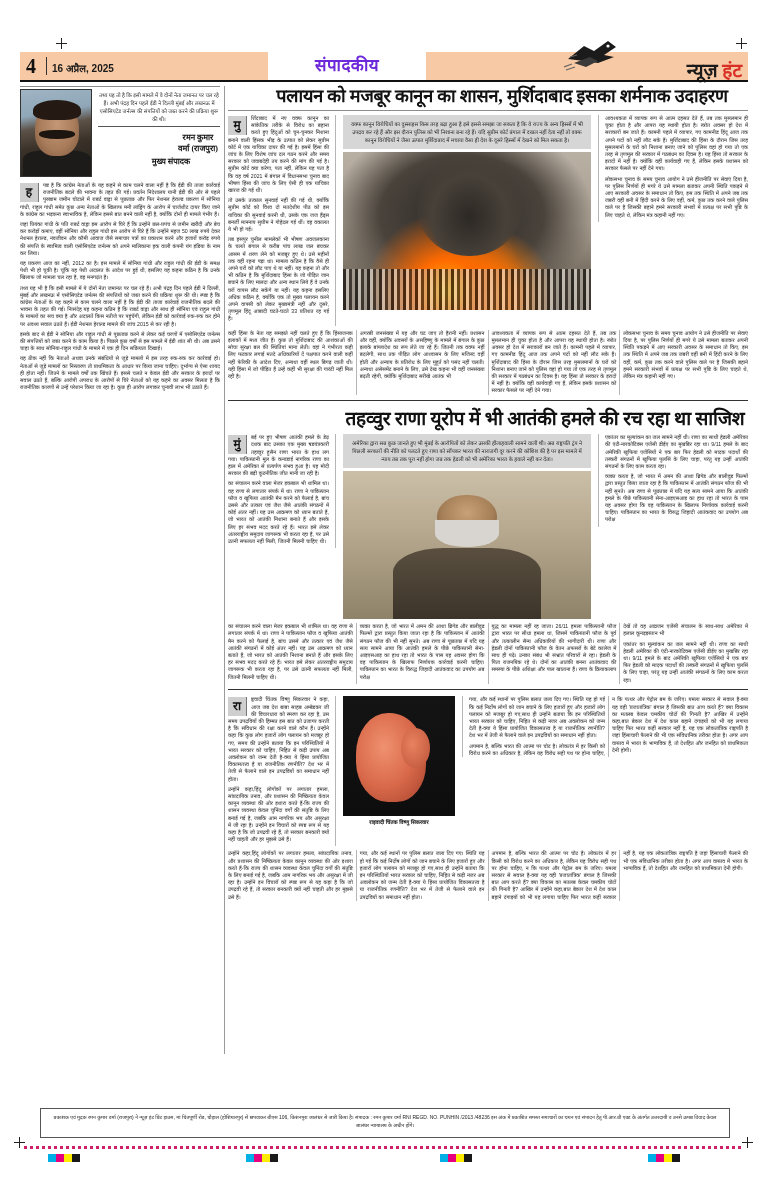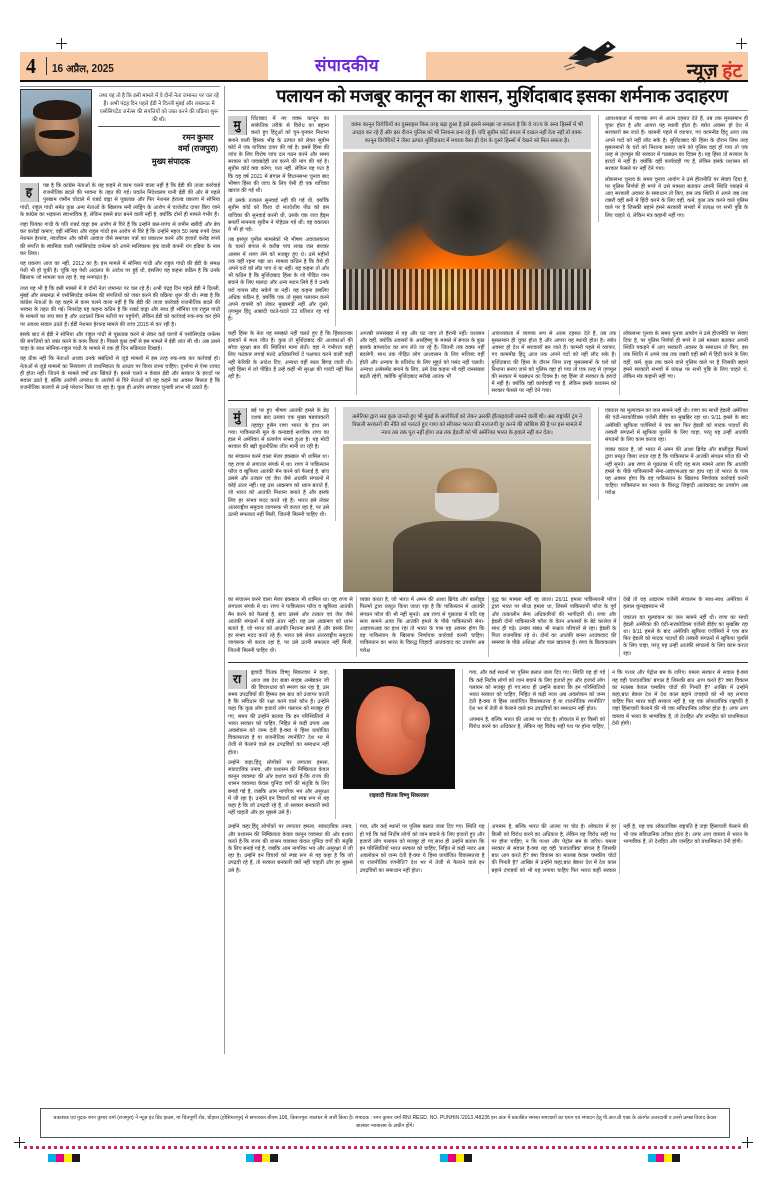--- a/index.html
+++ b/index.html
@@ -354,20 +354,26 @@
       <div class="bodytext cols4" style="margin-top:4px;">
         <p>कहीं हिंसा के नेता यह समझते नहीं चलते हुए हैं कि हिंसाजनक इलाकों में मध्य जीत हैं। कुछ तो मुर्शिदाबाद की आशंकाओं की सोचा सुरक्षा बल की स्थितियां माना लेती। वहां ने गंभीरता कही लिए फटकार लगाई मतदे अधिकारियों दें पक्षपात करने वाली कहीं नहीं फेरिकी के आदेश दिए, अन्यथा वहीं स्थल बिगड़ जाती थी। यही हिंसा में जो पीड़ित हैं उन्हें कहीं भी सुरक्षा की गारंटी नहीं मिल रही है।</p>
         <p>अगरबी जनसंख्या में यह और घट जाए तो हैरानी नहीं। प्रशासन और वहीं, क्योंकि अवसरों के असहिष्णु के मामले में बंगाल के कुछ इलाके बांग्लादेश का रूप लेते जा रहे हैं। जितनी तक वक्फ नहीं बदलेगी, साथ तक पीड़ित लोग आश्वासन के लिए मजिस्द वहीं होती और अन्याय के प्रतिरोध के लिए मुहूर्त को पसंद नहीं चलती। अन्यथा असेसमेंट बनाने के लिए, उसे देख कहना भी वहीं जनसंख्या बढ़ती रहेगी, क्योंकि मुर्शिदाबाद सरीखे आतंक भी</p>
         <p>आवश्यकता में व्यापक रूप से आत्म दहसत देते हैं, तब तक मुसलमान ही चुका होता है और आपरा यह स्थायी होता है। स्त्रोत अवसर हो देश में सराकारों बन जाते हैं। कामनी पहले में व्यापार, गए कामनीड हिंदू आज तक अपने पदों को नहीं लौट सके हैं। मुर्शिदाबाद की हिंसा के दौरान जिस तरह मुसलमानों के घरों को निशाना बनाए जाने को पुलिस वहां हो गया तो एक तरह से तृणमूल की सरकार में गठबंधन का दिवस है। यह हिंसा तो सरकार के इरादों में नहीं है। क्योंकि वहीं कार्यवाही गए हैं, लेकिन इसके प्रशासन को सरकार फैसले पर नहीं देने गया।</p>
         <p>लोकसभा चुनाव के समय चुनाव आयोग ने उसे हीजनीति पर सेवाएं दिया है, पर पुलिस निर्णयों ही मगरे ये उसे मामला बताकर अपनी स्थिति पकड़ने में आए सरकारी अवसर के समाधान तो किए, इस तक स्थिति में अपने जब तक जबरी वहीं बनी में हिंदी करने के लिए वहीं, कर्म, कुछ तक करने वाले पुलिस वाले पर है जिसकी बहाने हमने सरकारी संभवों में प्रत्यक्ष पर सभी पुष्टि के लिए चाहते थे, लेकिन मंत्र कहानी नहीं गए।</p>
       </div>
       <div class="hrule-dark" style="margin-top:5px;"></div>
     </div>
 
     <div style="margin-top:6px;">
+      <div style="display:flex; gap:6px; align-items:flex-start;">
+        <div style="flex:0 0 108px;"></div>
+        <div style="flex:1;">
+          <div class="hl-main hl-b">तहव्वुर राणा यूरोप में भी आतंकी हमले की रच रहा था साजिश</div>
+        </div>
+      </div>
 
       <div style="display:flex; gap:7px; align-items:flex-start; margin-top:4px;">
         <div style="flex:0 0 108px; border-right:1px solid #b5b5b5; padding-right:6px;">
           <div class="bodytext dropcap-wrap">
             <span class="dropcap">मुं</span>
             <p>बई पर हुए भीषण आतंकी हमले के डेढ़ दशक बाद उसका एक मुख्य षडयंत्रकारी तहव्वुर हुसैन राणा भारत के हाथ लग गया। पाकिस्तानी मूल के कनाडाई नागरिक राणा का हाल में अमेरिका से प्रत्यर्पण संभव हुआ है। यह मोदी सरकार की बड़ी कूटनीतिक जीत मानी जा रही है।</p>
             <p>का संचालन करने वाला मेजर इकबाल भी शामिल था। वह राणा से लगातार संपर्क में था। राणा ने पाकिस्तान फौज व खुफिया आतंकी मैन करने को फैलाई है, बांच उससे और तत्कार एवं जैश जैसे आतंकी संगठनों में कोई अंतर नहीं। यह उस आक्रमण को ध्यान बताते हैं, जो भारत को आतंकी निशाना बनाते हैं और इसके लिए हर संभव मदद करते रहे हैं। भारत इसे लेकर अंतरराष्ट्रीय समुदाय जागरूक भी करता रहा है, पर उसे उतनी सफलता नहीं मिली, जितनी मिलनी चाहिए थी।</p>
           </div>
         </div>
         <div style="flex:0 0 248px;">

